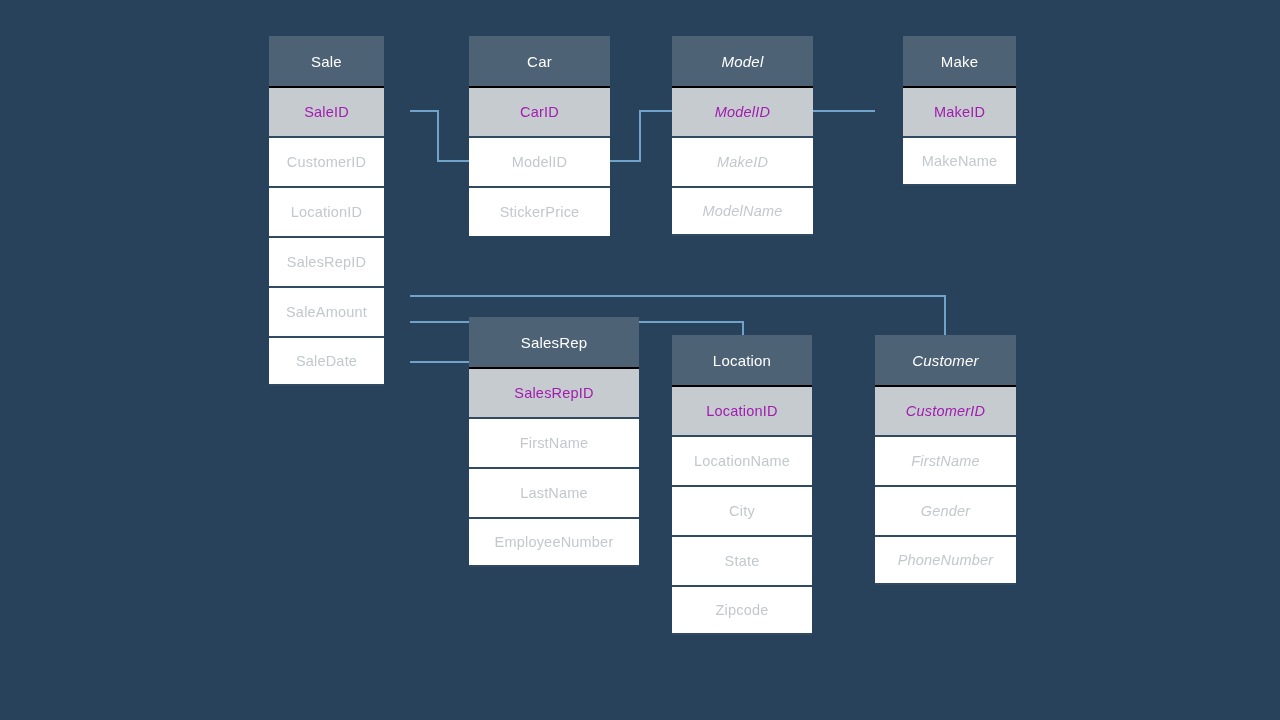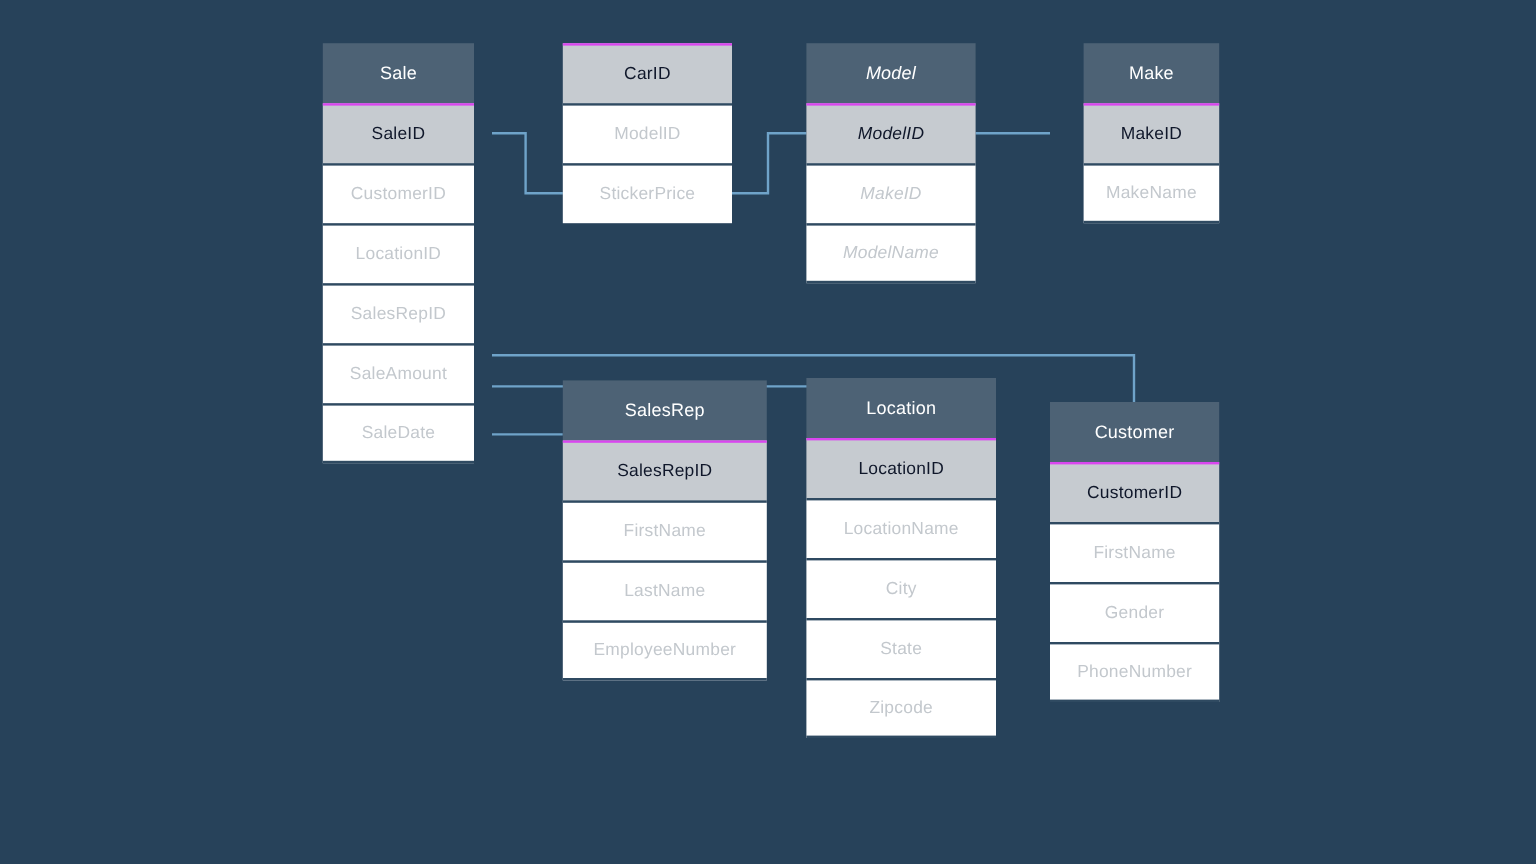--- a/index.html
+++ b/index.html
@@ -53,49 +53,50 @@
     font-size: 14.5px;
     display: flex;
     align-items: center;
     justify-content: center;
     box-sizing: border-box;
     border-top: 2px solid #2f4a61;
     letter-spacing: 0.2px;
   }
   .field.pk {
     background: #c6cbd0;
-    color: #0f172a;
-    border-top: 2px solid #d946ef;
+    color: #a21caf;
+    border-top: 2px solid #000000;
   }
   .field.last {
     border-bottom: 2px solid #2f4a61;
   }
 </style>
 </head>
 <body>
 
 <div id="canvas">
   <svg id="links" viewBox="0 0 1280 720" xmlns="http://www.w3.org/2000/svg">
       <path d="M 410 111 L 438 111 L 438 161 L 469 161" fill="none" stroke="#6fa3c9" stroke-width="2"></path>
       <path d="M 610 161 L 640 161 L 640 111 L 672 111" fill="none" stroke="#6fa3c9" stroke-width="2"></path>
       <path d="M 813 111 L 875 111" fill="none" stroke="#6fa3c9" stroke-width="2"></path>
       <path d="M 410 296 L 945 296 L 945 336" fill="none" stroke="#6fa3c9" stroke-width="2"></path>
       <path d="M 410 322 L 743 322 L 743 336" fill="none" stroke="#6fa3c9" stroke-width="2"></path>
       <path d="M 410 362 L 469 362" fill="none" stroke="#6fa3c9" stroke-width="2"></path>
     </svg>
-<div class="entity" style="left: 269px; top: 36px; width: 126px;">
+<div class="entity" style="left: 269px; top: 36px; width: 115px;">
       <div class="entity-title">Sale</div>
       <div class="field pk">SaleID</div>
       <div class="field">CustomerID</div>
       <div class="field">LocationID</div>
       <div class="field">SalesRepID</div>
       <div class="field">SaleAmount</div>
       <div class="field last">SaleDate</div>
     </div>
     <div class="entity" style="left: 469px; top: 36px; width: 141px;">
+      <div class="entity-title">Car</div>
       <div class="field pk">CarID</div>
       <div class="field">ModelID</div>
       <div class="field">StickerPrice</div>
     </div>
     <div class="entity" style="left: 672px; top: 36px; width: 141px; font-style: italic;">
       <div class="entity-title">Model</div>
       <div class="field pk">ModelID</div>
       <div class="field">MakeID</div>
       <div class="field last">ModelName</div>
     </div>
@@ -104,28 +105,28 @@
       <div class="field pk">MakeID</div>
       <div class="field last">MakeName</div>
     </div>
     <div class="entity" style="left: 469px; top: 317px; width: 170px;">
       <div class="entity-title">SalesRep</div>
       <div class="field pk">SalesRepID</div>
       <div class="field">FirstName</div>
       <div class="field">LastName</div>
       <div class="field last">EmployeeNumber</div>
     </div>
-    <div class="entity" style="left: 672px; top: 315px; width: 158px;">
+    <div class="entity" style="left: 672px; top: 335px; width: 140px;">
       <div class="entity-title">Location</div>
       <div class="field pk">LocationID</div>
       <div class="field">LocationName</div>
       <div class="field">City</div>
       <div class="field">State</div>
       <div class="field last">Zipcode</div>
     </div>
-    <div class="entity" style="left: 875px; top: 335px; width: 141px;">
+    <div class="entity" style="left: 875px; top: 335px; width: 141px; font-style: italic;">
       <div class="entity-title">Customer</div>
       <div class="field pk">CustomerID</div>
       <div class="field">FirstName</div>
       <div class="field">Gender</div>
       <div class="field last">PhoneNumber</div>
     </div>
   </div>
 
 </body></html>

